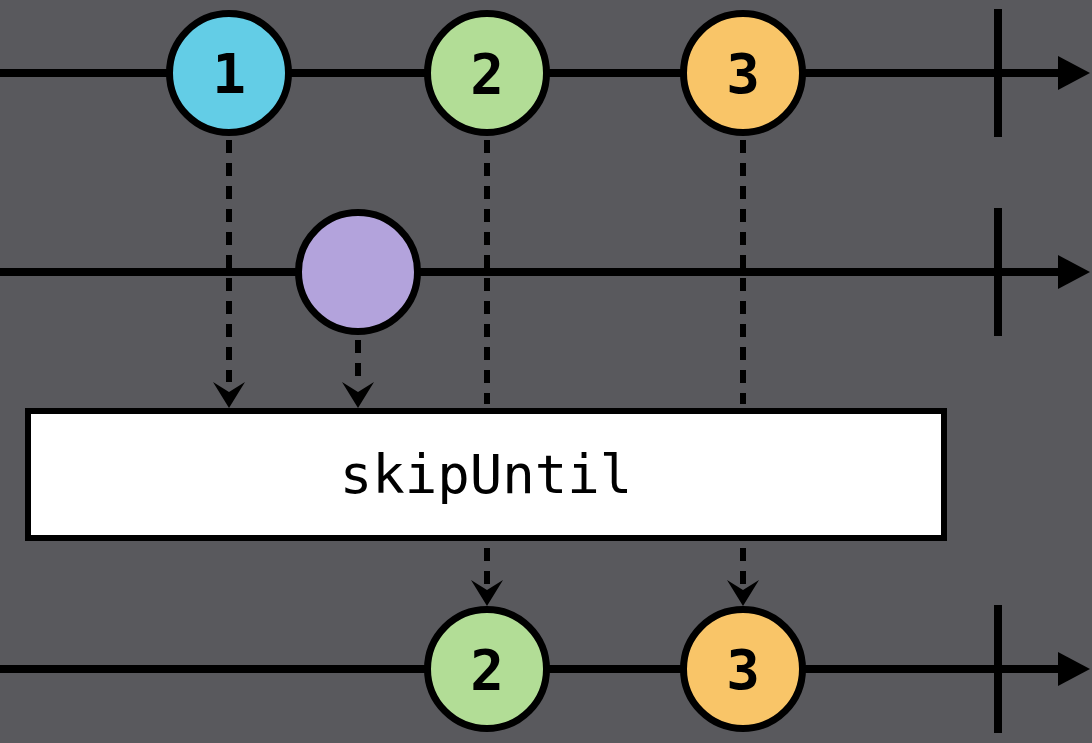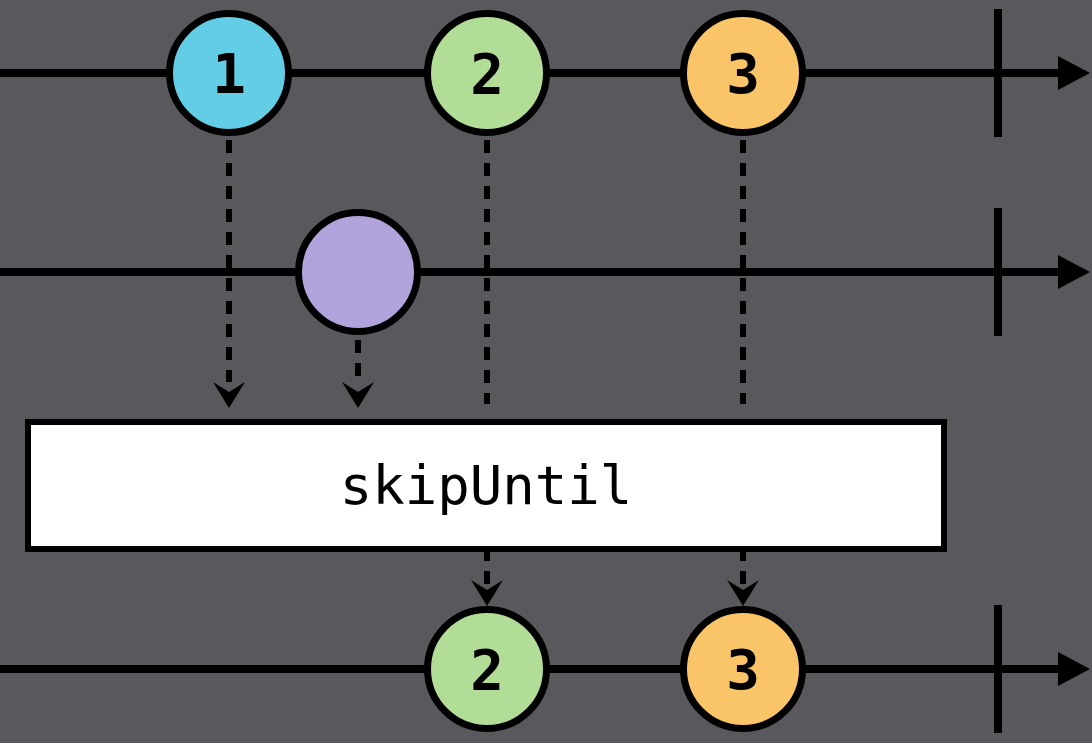--- a/index.html
+++ b/index.html
@@ -97,21 +97,20 @@
     position: absolute;
     left: 25px;
     top: 408px;
     width: 910px;
     height: 121px;
     border: 6px solid #000;
     background: #fff;
     display: flex;
     align-items: center;
     justify-content: center;
-    margin-top: 11px;
   }
   .op-label {
     font: 54px "DejaVu Sans Mono", monospace;
     color: #000;
     letter-spacing: 0;
   }
 </style>
 </head>
 <body>
 

